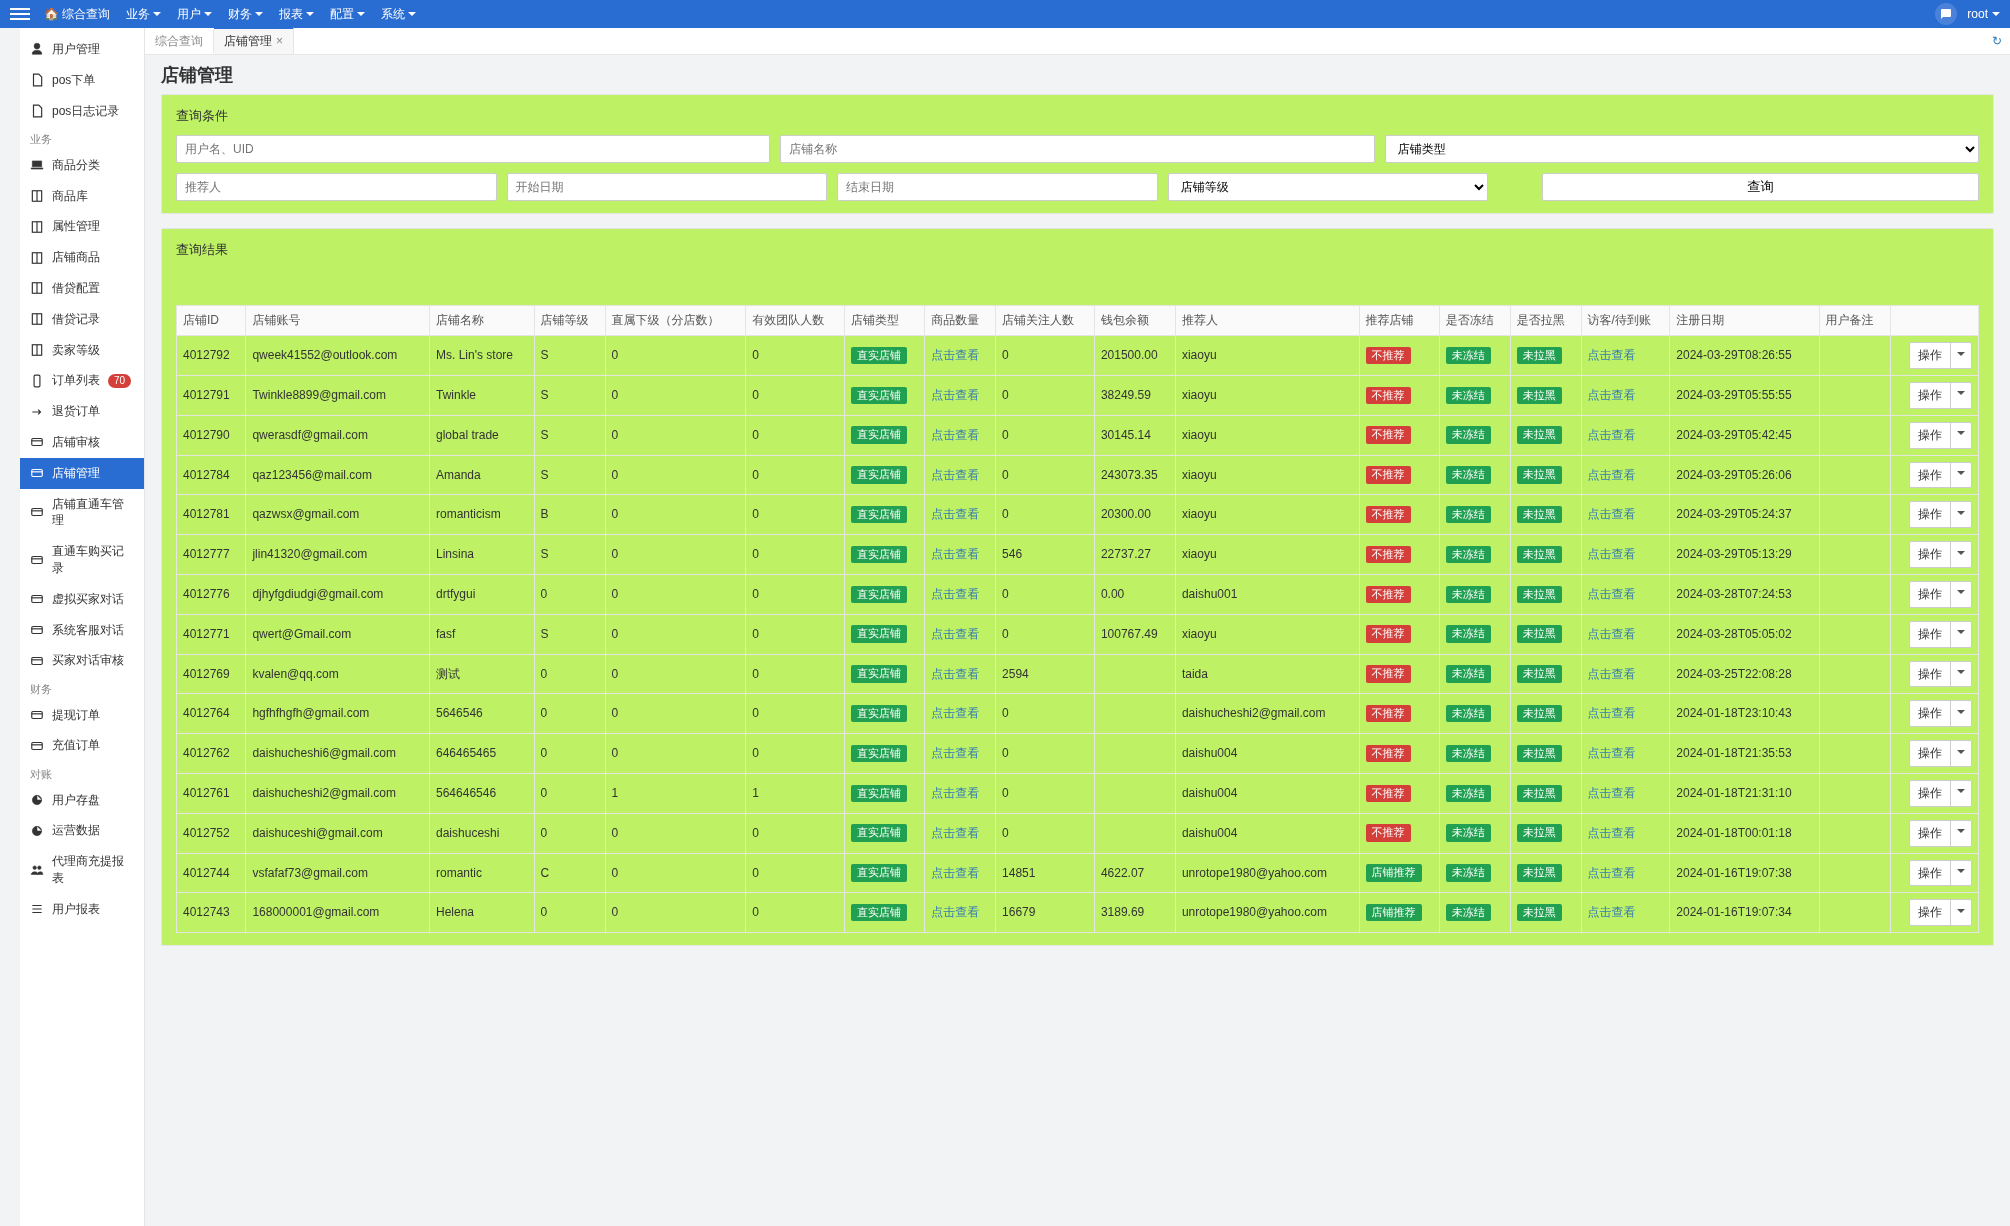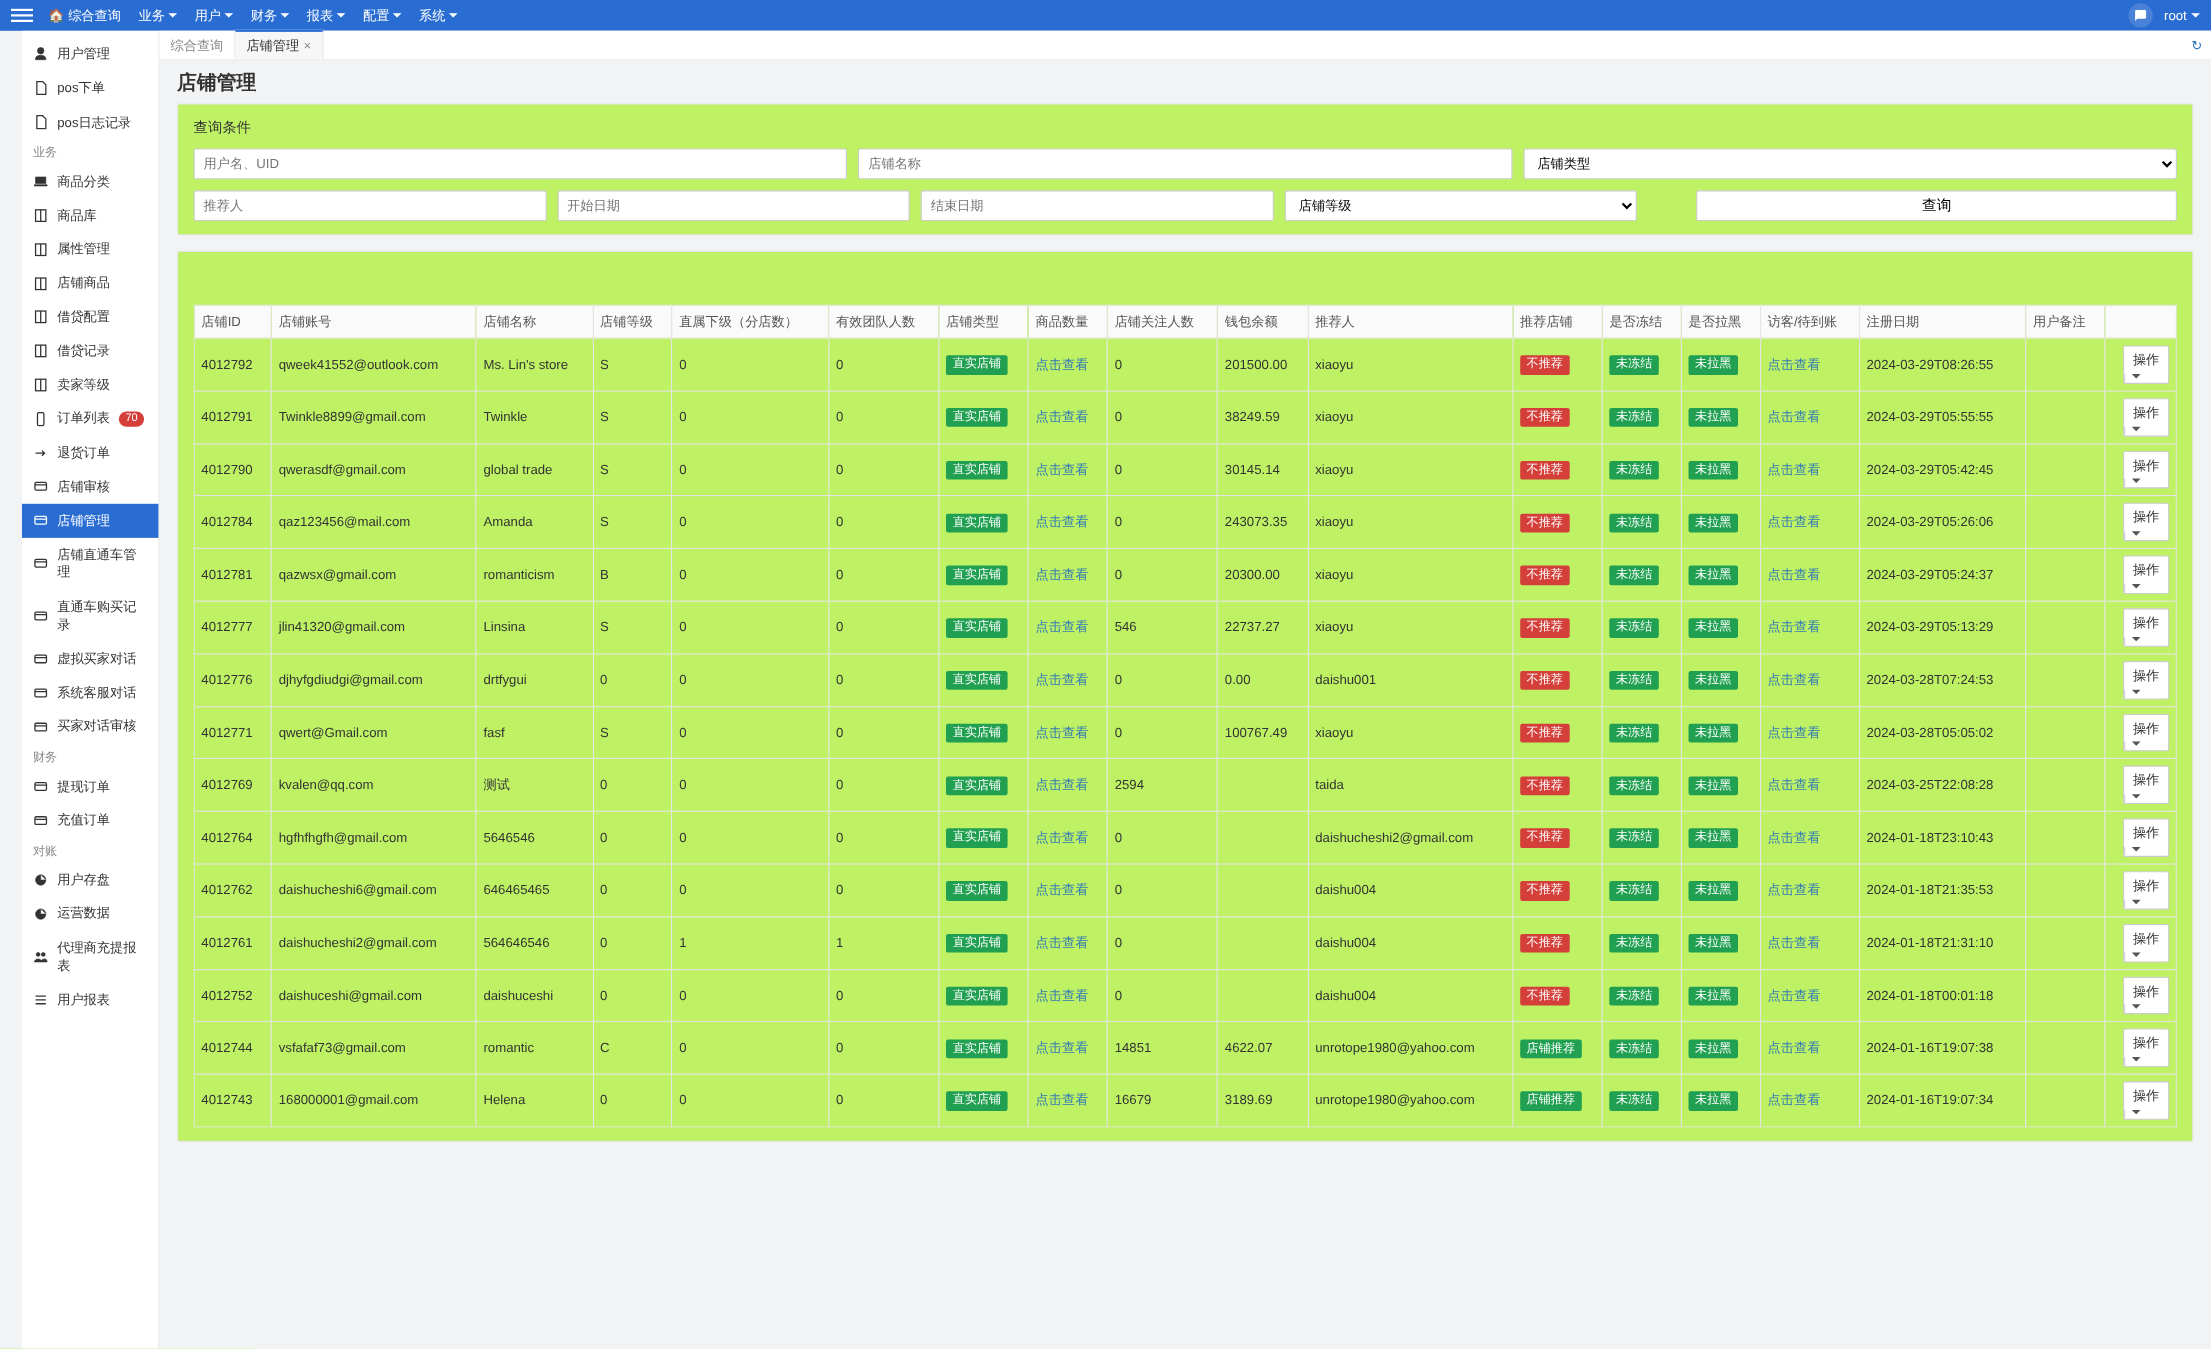--- a/index.html
+++ b/index.html
@@ -58,21 +58,21 @@
   .form-row2{display:grid;grid-template-columns:1fr 1fr 1fr 1fr 1.5fr;gap:10px;margin-top:10px;}
   .btn-query{height:28px;border:1px solid #ccc;background:#fff;cursor:pointer;border-radius:2px;margin-left:44px;}
 
   table{width:100%;border-collapse:collapse;font-size:12px;margin-top:36px;}
   th,td{border:1px solid var(--border);padding:6px 6px;text-align:left;vertical-align:middle;white-space:nowrap;overflow:hidden;text-overflow:ellipsis;}
   th{background:#fafafa;font-weight:500;color:#555;}
   .tag{display:inline-block;border-radius:2px;padding:1px 6px;color:#fff;font-size:11px;}
   .tag-green{background:var(--green);}
   .tag-red{background:var(--red);}
   a.link{color:var(--link);text-decoration:none;}
-  .opbtn{display:inline-flex;border:1px solid #ccc;border-radius:2px;overflow:hidden;background:#fff;cursor:pointer;flex-direction:column;}
+  .opbtn{display:inline-flex;border:1px solid #ccc;border-radius:2px;overflow:hidden;background:#fff;cursor:pointer;}
   .opbtn span{padding:4px 8px;}
   .opbtn .caret{border-left:1px solid #ccc;display:flex;align-items:center;padding:0 6px;}
   .opbtn .caret::after{content:"";border:4px solid transparent;border-top-color:#555;display:inline-block;}
 
   .pager{display:flex;gap:8px;margin-top:10px;}
   .page-pill{border:1px solid #cde;color:var(--link);padding:3px 10px;border-radius:12px;background:#fff;cursor:pointer;font-size:12px;}
   .page-pill.active{background:#fff;border-color:var(--link);}
 
   
   .ico svg{width:14px;height:14px;fill:currentColor;stroke:currentColor;}
@@ -370,20 +370,21 @@
             <input type="text" placeholder="开始日期" style="">
             <input type="text" placeholder="结束日期" style="">
             <select><option>店铺等级</option></select>
             <button class="btn-query">查询</button>
           </div>
         </div>
       </div>
 
       <div class="panel">
         <div class="panel-body">
+          <div class="panel-title">查询结果</div>
           <div style="overflow:auto;">
             <table>
               <thead>
                   <tr id="thead-row">
                     <th>店铺ID</th>
                     <th>店铺账号</th>
                     <th>店铺名称</th>
                     <th>店铺等级</th>
                     <th>直属下级（分店数）</th>
                     <th>有效团队人数</th>

